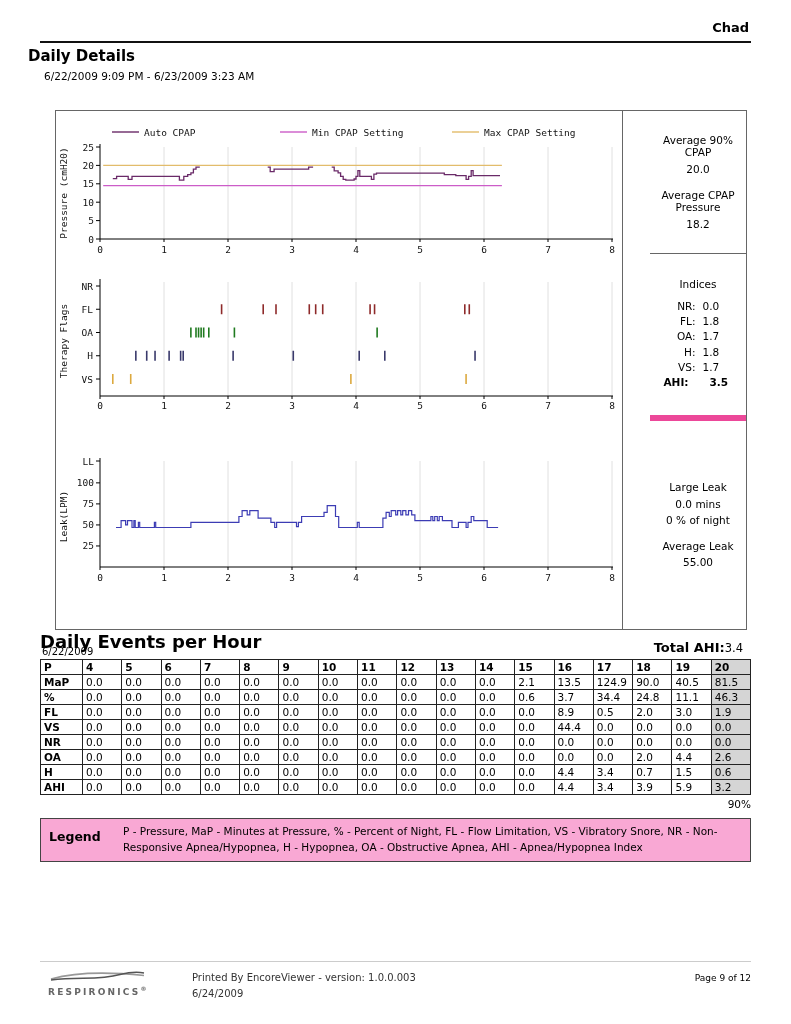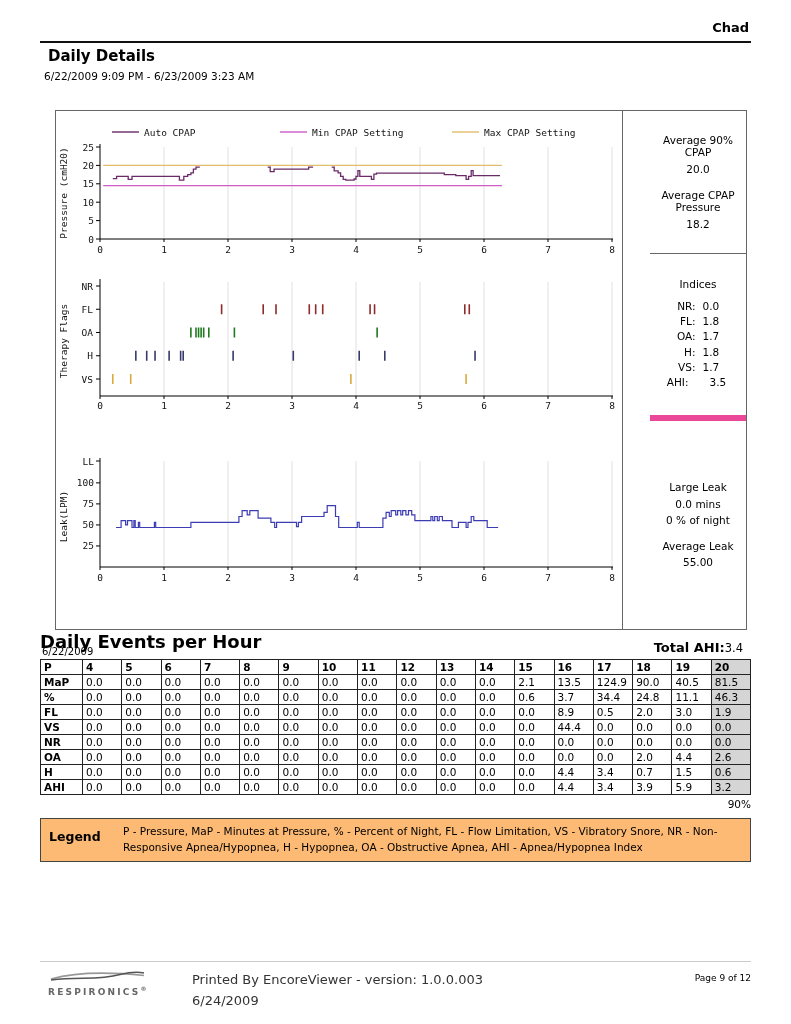--- a/index.html
+++ b/index.html
@@ -1,21 +1,21 @@
 <!DOCTYPE html>
 <html><head>
 <meta charset="utf-8">
 <style>
   html,body{margin:0;padding:0;background:#e8e8e8;}
   .page{width:791px;height:1024px;position:relative;background:#fff;overflow:hidden;
         font-family:"DejaVu Sans","Liberation Sans",sans-serif;color:#000;}
   
   .patient{position:absolute;top:20px;right:42px;font-size:13px;font-weight:bold;}
   .top-rule{position:absolute;left:40px;right:40px;top:41px;border-top:2px solid #111;}
-  .doc-title{position:absolute;left:48px;top:47px;font-size:15px;font-weight:bold;}
+  .doc-title{position:absolute;left:28px;top:47px;font-size:15px;font-weight:bold;}
   .date-range{position:absolute;left:44px;top:70px;font-size:10.5px;}
   
   .chartbox{position:absolute;left:55px;top:110px;width:692px;height:520px;border:1px solid #666;
             box-sizing:border-box;display:flex;background:#fff;}
   .charts{width:566px;}
   .charts svg{display:block;}
   #svg-pressure{margin-top:11px;}
   #svg-flags{margin-top:9px;}
   #svg-leak{margin-top:42px;}
   .side{flex:1;border-left:1px solid #666;display:flex;flex-direction:column;}
@@ -23,46 +23,46 @@
              text-align:center;font-size:10.5px;line-height:1.2;margin-left:27px;}
   .side-cell.c1{height:142px;border-bottom:1px solid #666;}
   .side-cell.c2{height:161px;border-bottom:6px solid #ec4899;}
   .side-cell.c3{flex:1;}
   .side-cell p{margin:2px 0;}
   .gap8{height:9px;}
   .idx-title{margin-bottom:7px;}
   .idx-row{display:flex;justify-content:center;margin:2.5px 0;}
   .idx-lab{width:32px;text-align:right;margin-right:7px;}
   .idx-val{width:30px;text-align:left;}
-  .idx-bold{font-weight:normal;gap:14px;}
+  .idx-bold{font-weight:bold;gap:14px;}
   
   .events{position:absolute;left:40px;top:631px;width:711px;}
   .ev-head{position:relative;height:28px;}
   .ev-title{font-size:18px;font-weight:bold;}
   .ev-date{position:absolute;left:2px;top:15px;font-size:10px;}
   .ev-total{position:absolute;right:8px;top:9px;font-size:13px;font-weight:bold;}
   .ev-total .val{font-size:11.5px;font-weight:normal;}
   table{border-collapse:collapse;table-layout:fixed;width:711px;font-size:10.5px;}
   th,td{border:1px solid #222;padding:0 3px;height:14px;line-height:13px;text-align:left;
         overflow:hidden;white-space:nowrap;font-weight:normal;}
   th{font-weight:bold;}
   .hl{background:#D5D5D5;}
   .pct90{text-align:right;font-size:10.5px;margin-top:3px;}
   
   .legendbox{position:absolute;left:40px;top:818px;width:711px;border:1px solid #444;
-             box-sizing:border-box;display:flex;background:#fdba74;}
+             box-sizing:border-box;display:flex;background:#f9a8d4;}
   .legend-lab{font-weight:bold;font-size:12.5px;padding:10px 8px;width:60px;flex:none;}
   .legend-text{font-size:10.5px;line-height:1.5;padding:5px 10px 5px 6px;width:630px;}
   
   .footer-rule{position:absolute;left:40px;right:40px;top:961px;border-top:1px solid #ccc;}
   .footer{position:absolute;left:48px;right:40px;top:967px;display:flex;align-items:flex-start;}
   .logo{width:120px;flex:none;}
   .brand{font-size:9px;letter-spacing:2.2px;color:#666;font-weight:bold;margin-top:-1px;}
   .brand sup{font-size:6px;}
-  .printed{margin-left:24px;font-size:13px;color:#333;line-height:1.6;padding-top:3px;}
+  .printed{margin-left:24px;font-size:10px;color:#333;line-height:1.6;padding-top:3px;}
   .pageno{margin-left:auto;font-size:9px;padding-top:6px;}
 </style>
 </head>
 <body>
 
 <div class="page">
 
   <div class="patient">Chad</div>
   <div class="top-rule"></div>
   <div class="doc-title">Daily Details</div>

